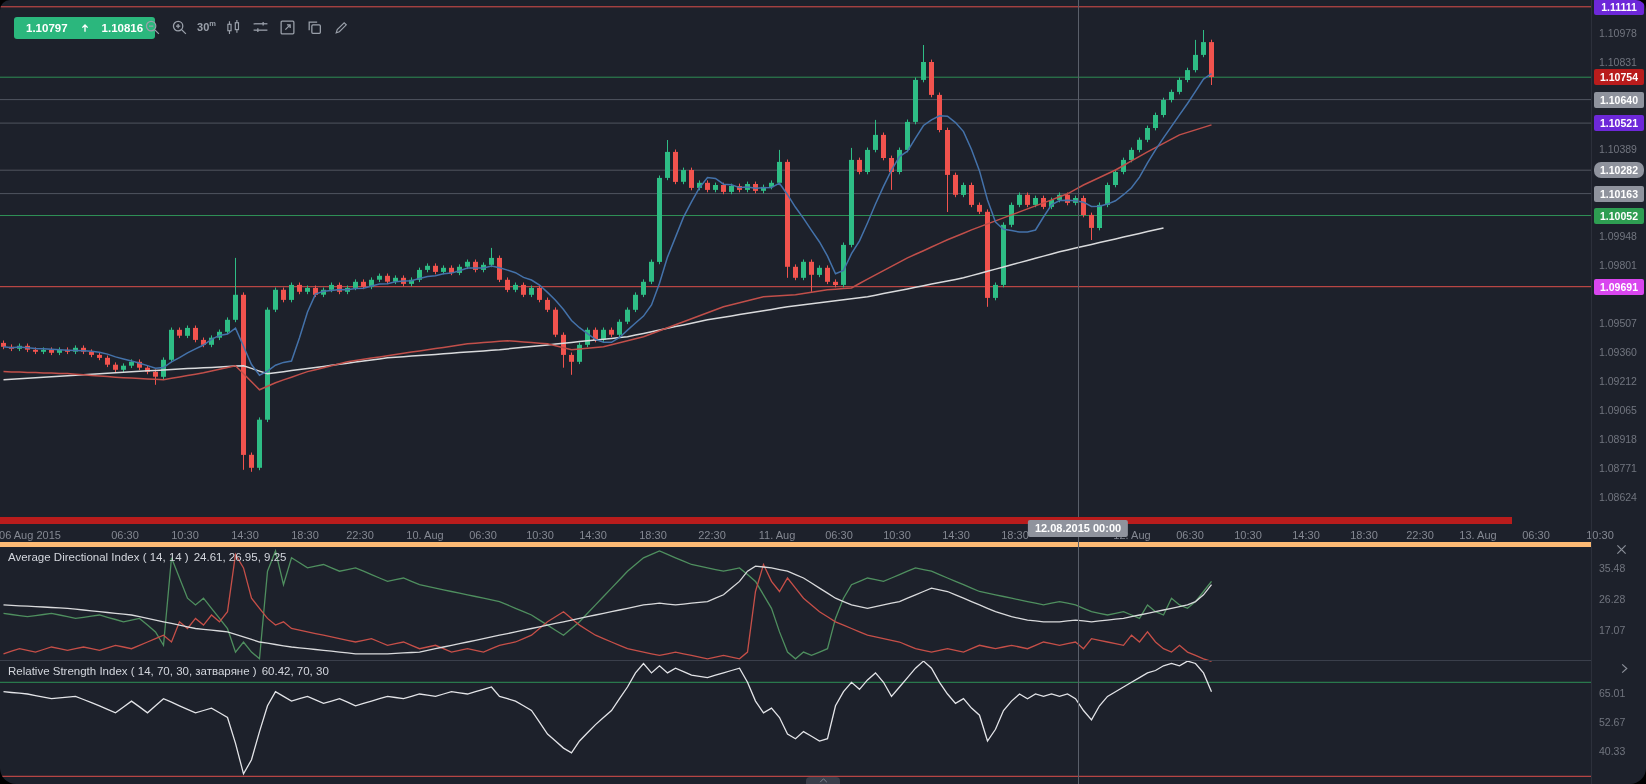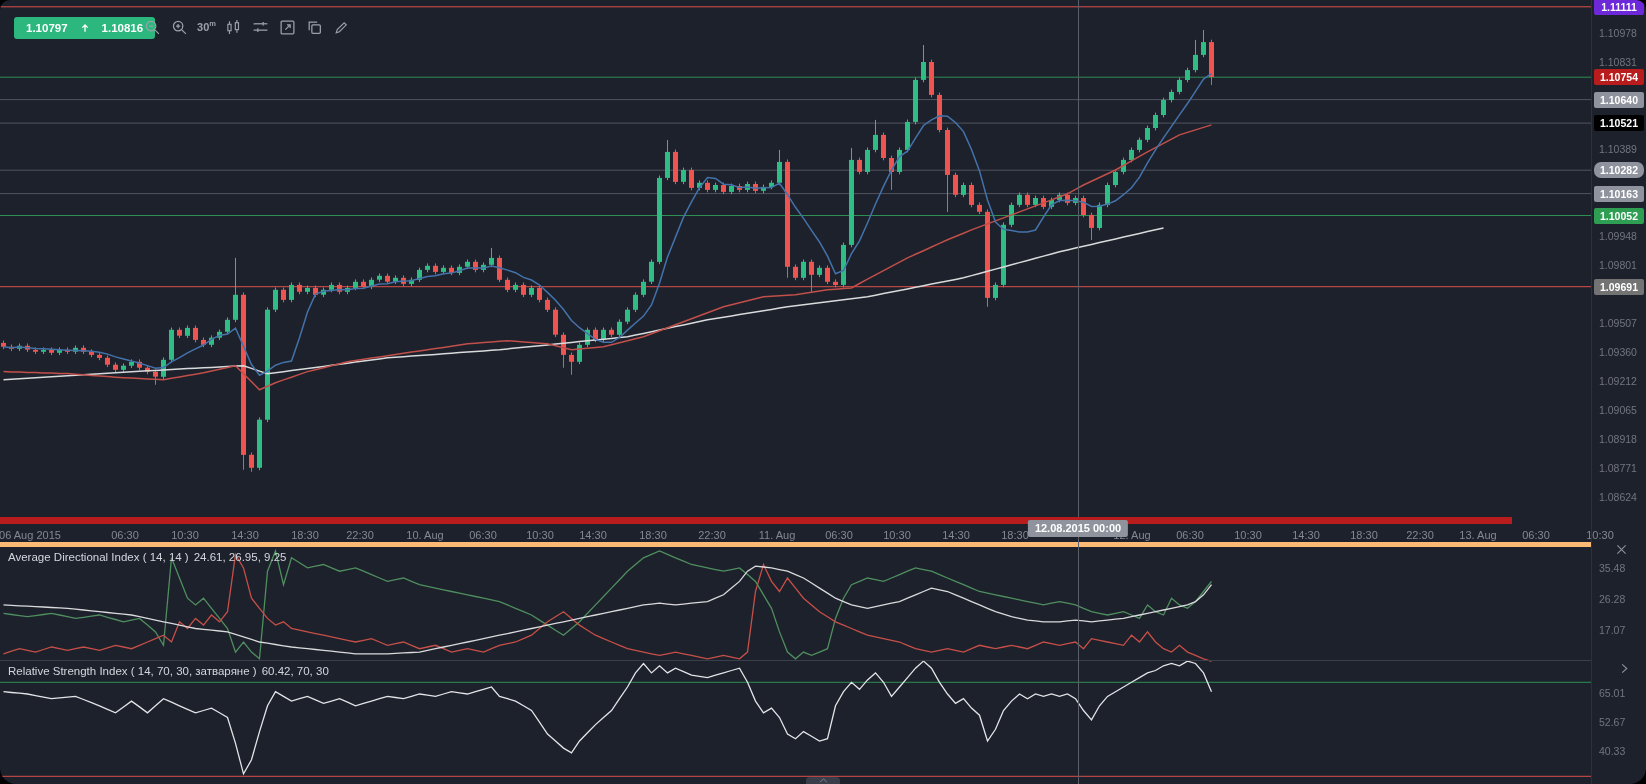--- a/index.html
+++ b/index.html
@@ -508,25 +508,25 @@
       <div class="p-tick" style="top: 316px; color: rgb(113, 117, 127);">1.09507</div>
       <div class="p-tick" style="top: 345px; color: rgb(113, 117, 127);">1.09360</div>
       <div class="p-tick" style="top: 374px; color: rgb(113, 117, 127);">1.09212</div>
       <div class="p-tick" style="top: 403px; color: rgb(113, 117, 127);">1.09065</div>
       <div class="p-tick" style="top: 432px; color: rgb(113, 117, 127);">1.08918</div>
       <div class="p-tick" style="top: 461px; color: rgb(113, 117, 127);">1.08771</div>
       <div class="p-tick" style="top: 490px; color: rgb(113, 117, 127);">1.08624</div>
       <div class="p-badge" style="top: -1px; background: #6d28d9;">1.11111</div>
       <div class="p-badge" style="top: 69px; background: #b91c1c;">1.10754</div>
       <div class="p-badge" style="top: 92px; background: rgb(143, 147, 157);">1.10640</div>
-      <div class="p-badge" style="top: 115px; background: #000000;">1.10521</div>
+      <div class="p-badge" style="top: 115px; background: #6d28d9;">1.10521</div>
       <div class="p-badge" style="top: 162px; background: rgb(143, 147, 157); border-radius: 7px;">1.10282</div>
       <div class="p-badge" style="top: 186px; background: rgb(143, 147, 157);">1.10163</div>
       <div class="p-badge" style="top: 208px; background: rgb(46, 158, 82);">1.10052</div>
-      <div class="p-badge" style="top: 279px; background: #737373;">1.09691</div>
+      <div class="p-badge" style="top: 279px; background: #d946ef;">1.09691</div>
       <div class="p-tick" style="top: 561px; color: rgb(113, 117, 127);">35.48</div>
       <div class="p-tick" style="top: 592px; color: rgb(113, 117, 127);">26.28</div>
       <div class="p-tick" style="top: 623px; color: rgb(113, 117, 127);">17.07</div>
       <div class="p-tick" style="top: 686px; color: rgb(113, 117, 127);">65.01</div>
       <div class="p-tick" style="top: 715px; color: rgb(113, 117, 127);">52.67</div>
       <div class="p-tick" style="top: 744px; color: rgb(113, 117, 127);">40.33</div>
     </div>
 
   <div class="panel-icon" style="left:1616px;top:544px">
     <svg width="11" height="11" viewBox="0 0 12 12" stroke="#8a8e98" stroke-width="1.3" fill="none">

